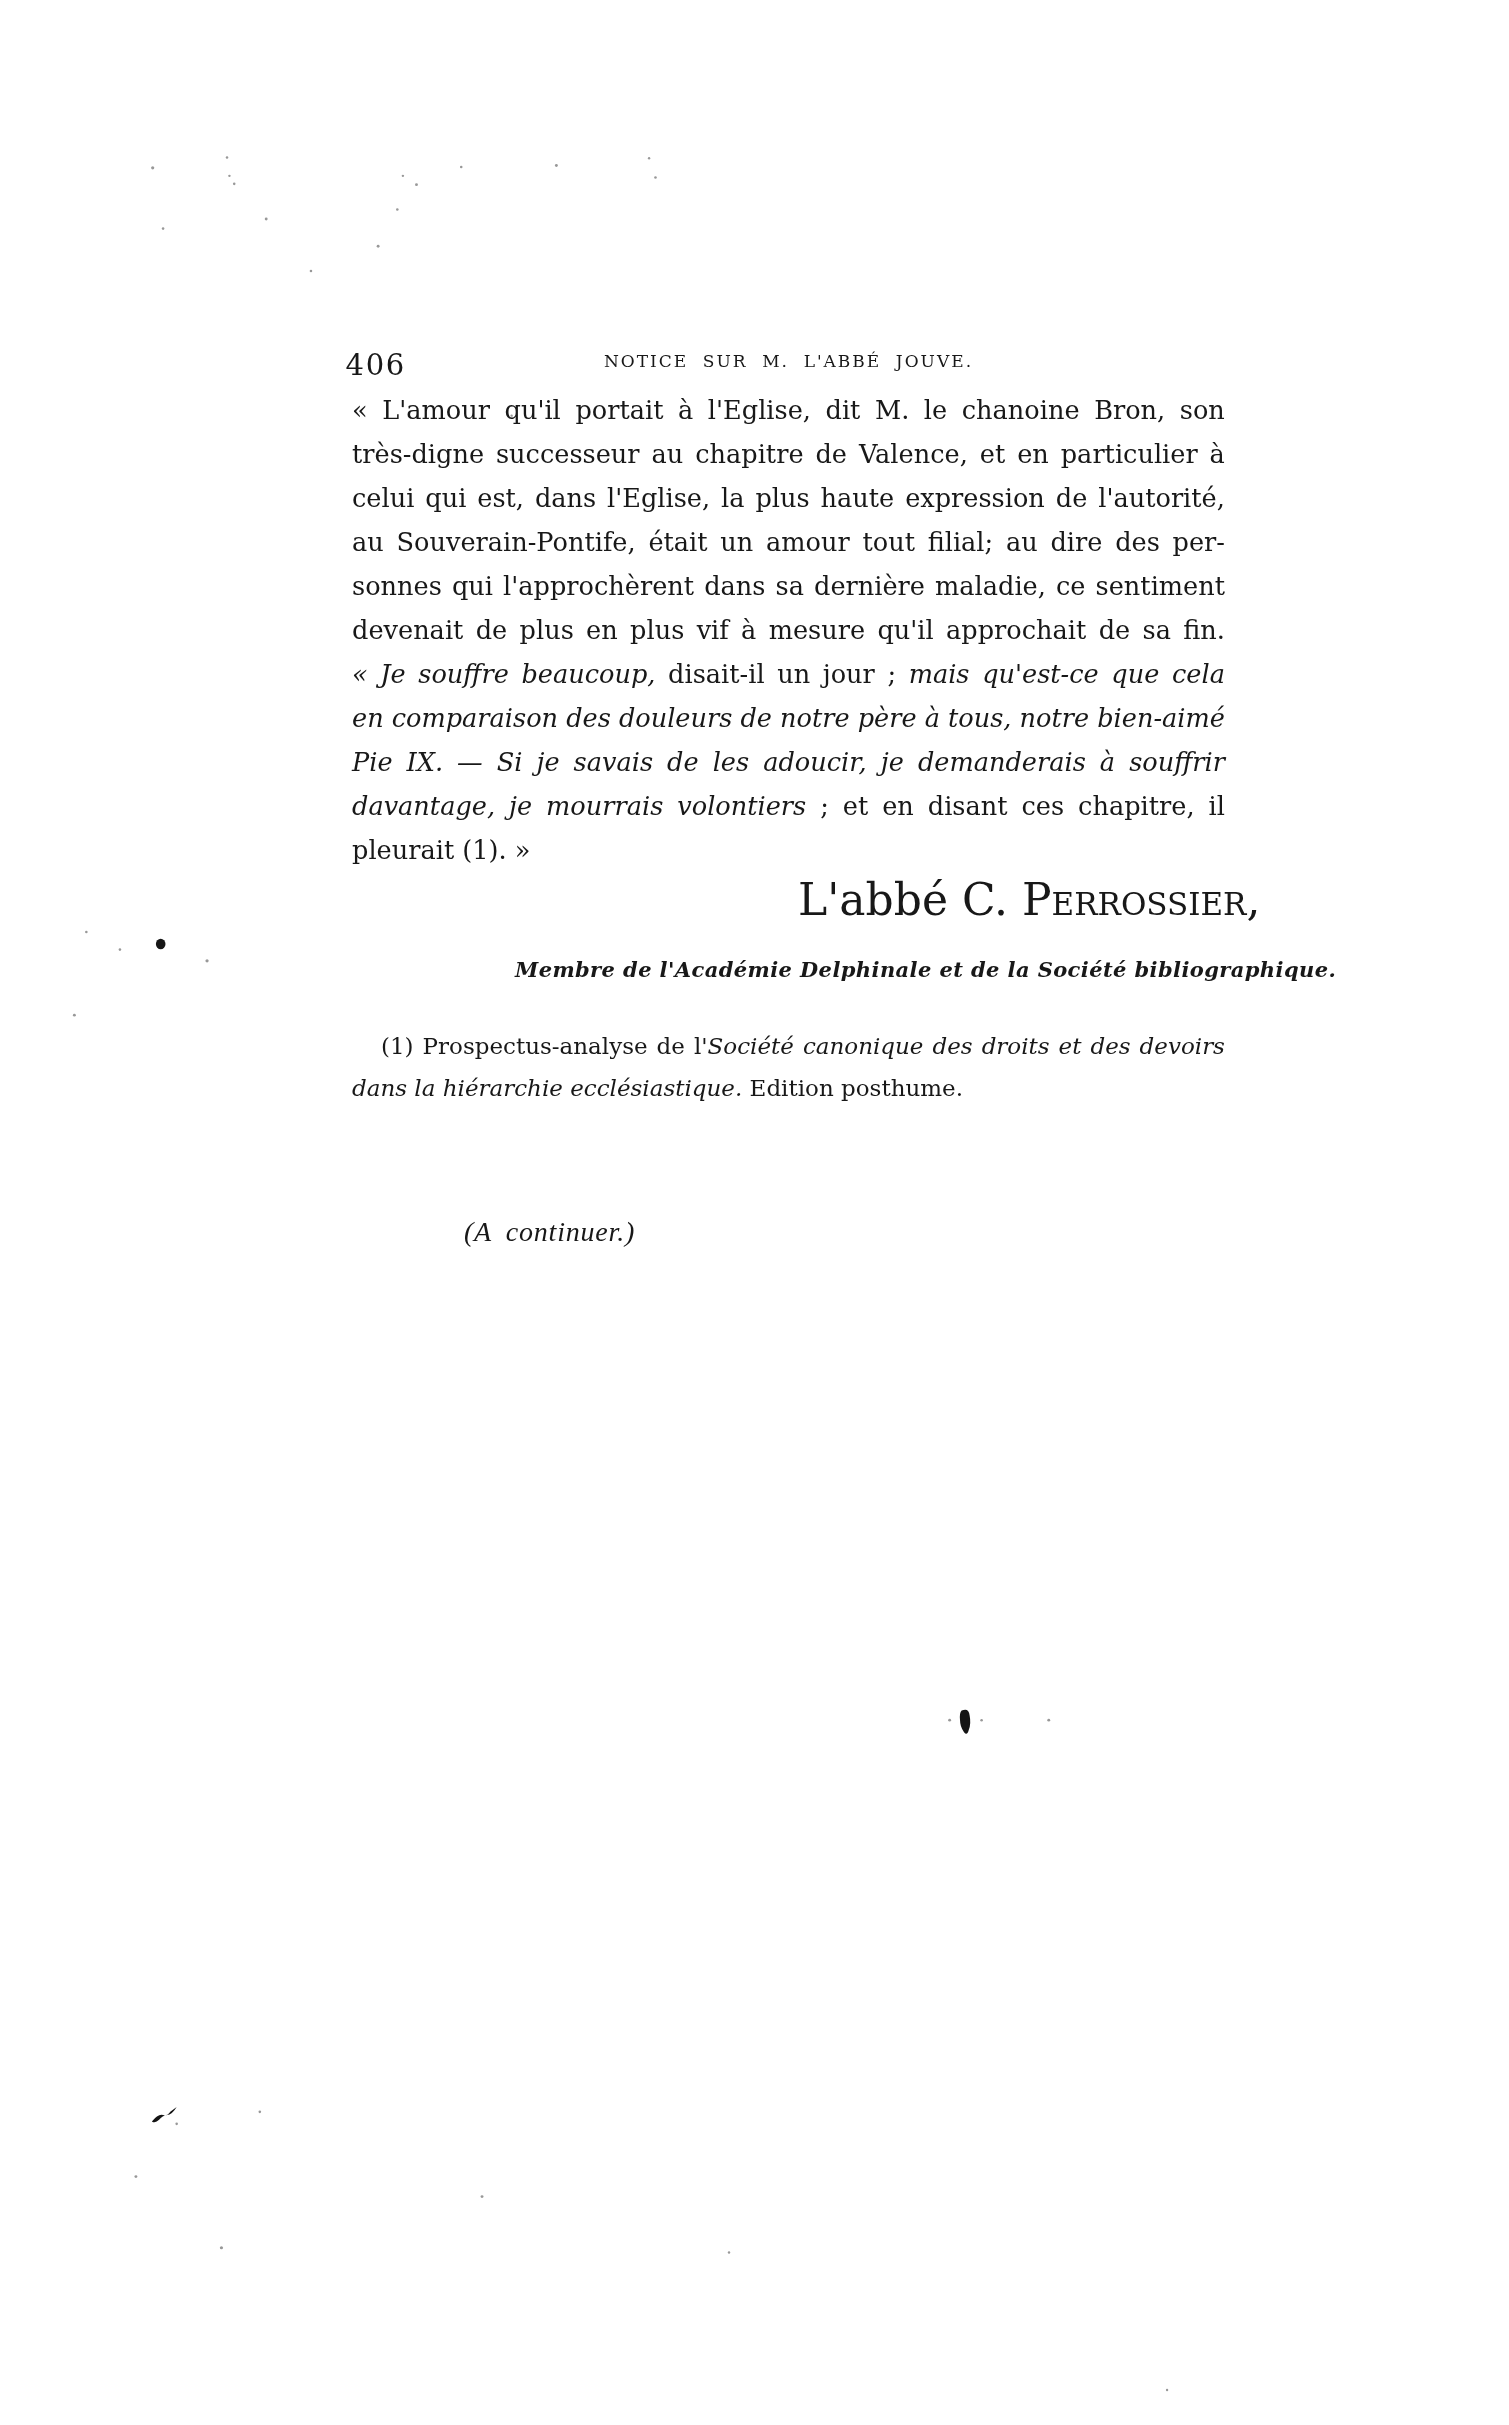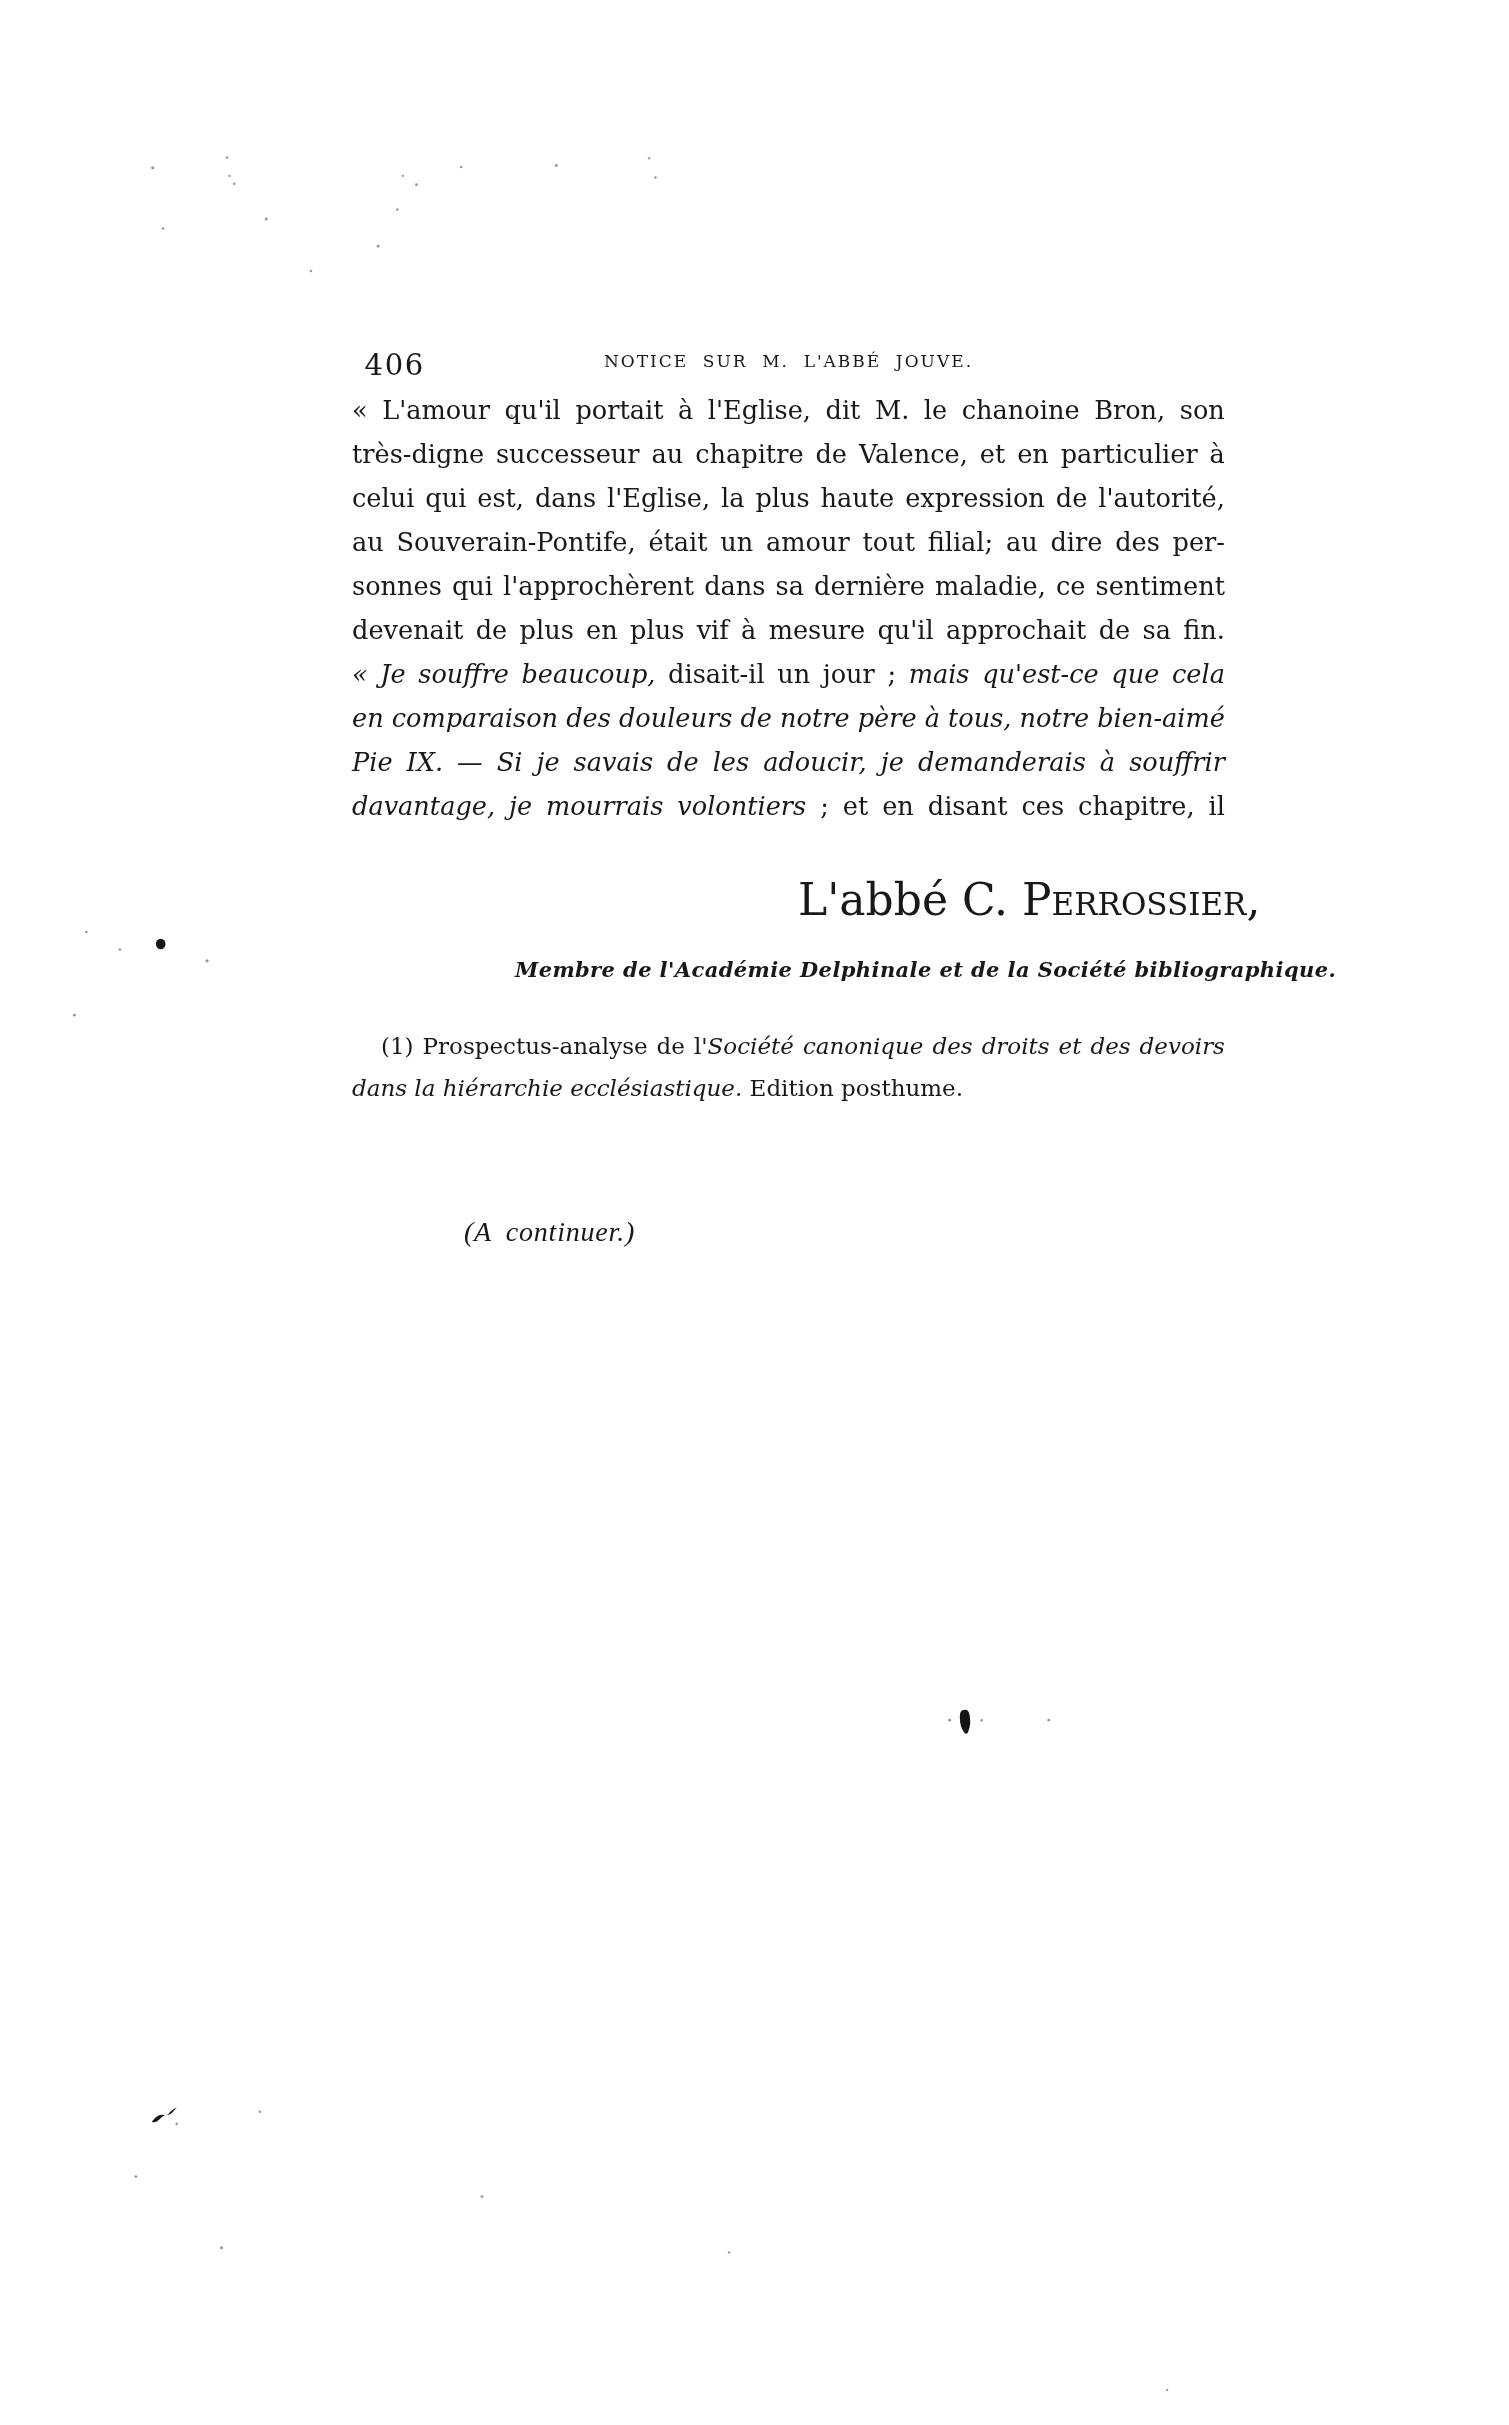--- a/index.html
+++ b/index.html
@@ -8,21 +8,21 @@
     background: #ffffff;
     position: relative;
     font-family: "DejaVu Serif", "Liberation Serif", serif;
     color: #181818;
     overflow: hidden;
   }
   .page { position: absolute; inset: 0; }
 
   
   .header { position: absolute; left: 352px; top: 348px; width: 873px; height: 48px; }
-  .pagenum { position: absolute; left: -6.4px; top: 0; font-size: 29px; letter-spacing: 1.6px; margin-left: 19px; }
+  .pagenum { position: absolute; left: -6.4px; top: 0; font-size: 29px; letter-spacing: 1.6px; }
   .running-title { position: absolute; left: 0; right: 0; top: 3.2px; text-align: center;
     font-size: 17px; letter-spacing: 2px; word-spacing: 7.2px; }
 
   
   .bodytext { position: absolute; left: 352px; top: 395px; width: 873px; font-size: 25.6px; }
   .bodytext .tline { height: 44px; }
 
   
   .footnote { position: absolute; left: 352px; top: 1033px; width: 873px; font-size: 23px; }
   .footnote .tline { height: 42px; }
@@ -181,20 +181,21 @@
         <span class="w"><span class="i">mourrais</span></span>
         <span class="w"><span class="i">volontiers</span></span>
         <span class="w"><span>;</span></span>
         <span class="w"><span>et</span></span>
         <span class="w"><span>en</span></span>
         <span class="w"><span>disant</span></span>
         <span class="w"><span>ces</span></span>
         <span class="w"><span>chapitre,</span></span>
         <span class="w"><span>il</span></span>
       </div>
+      <div class="tline"><span>pleurait (1). »</span></div>
     </div>
 
   <div class="signature"><span>L'abbé C. </span><span class="sc">Perrossier,</span></div>
   <div class="affiliation">Membre de l'Académie Delphinale et de la Société bibliographique.</div>
 
   <div class="footnote">
       <div class="tline just" style="padding-left: 29px;">
         <span class="w"><span>(1)</span></span>
         <span class="w"><span>Prospectus-analyse</span></span>
         <span class="w"><span>de</span></span>

